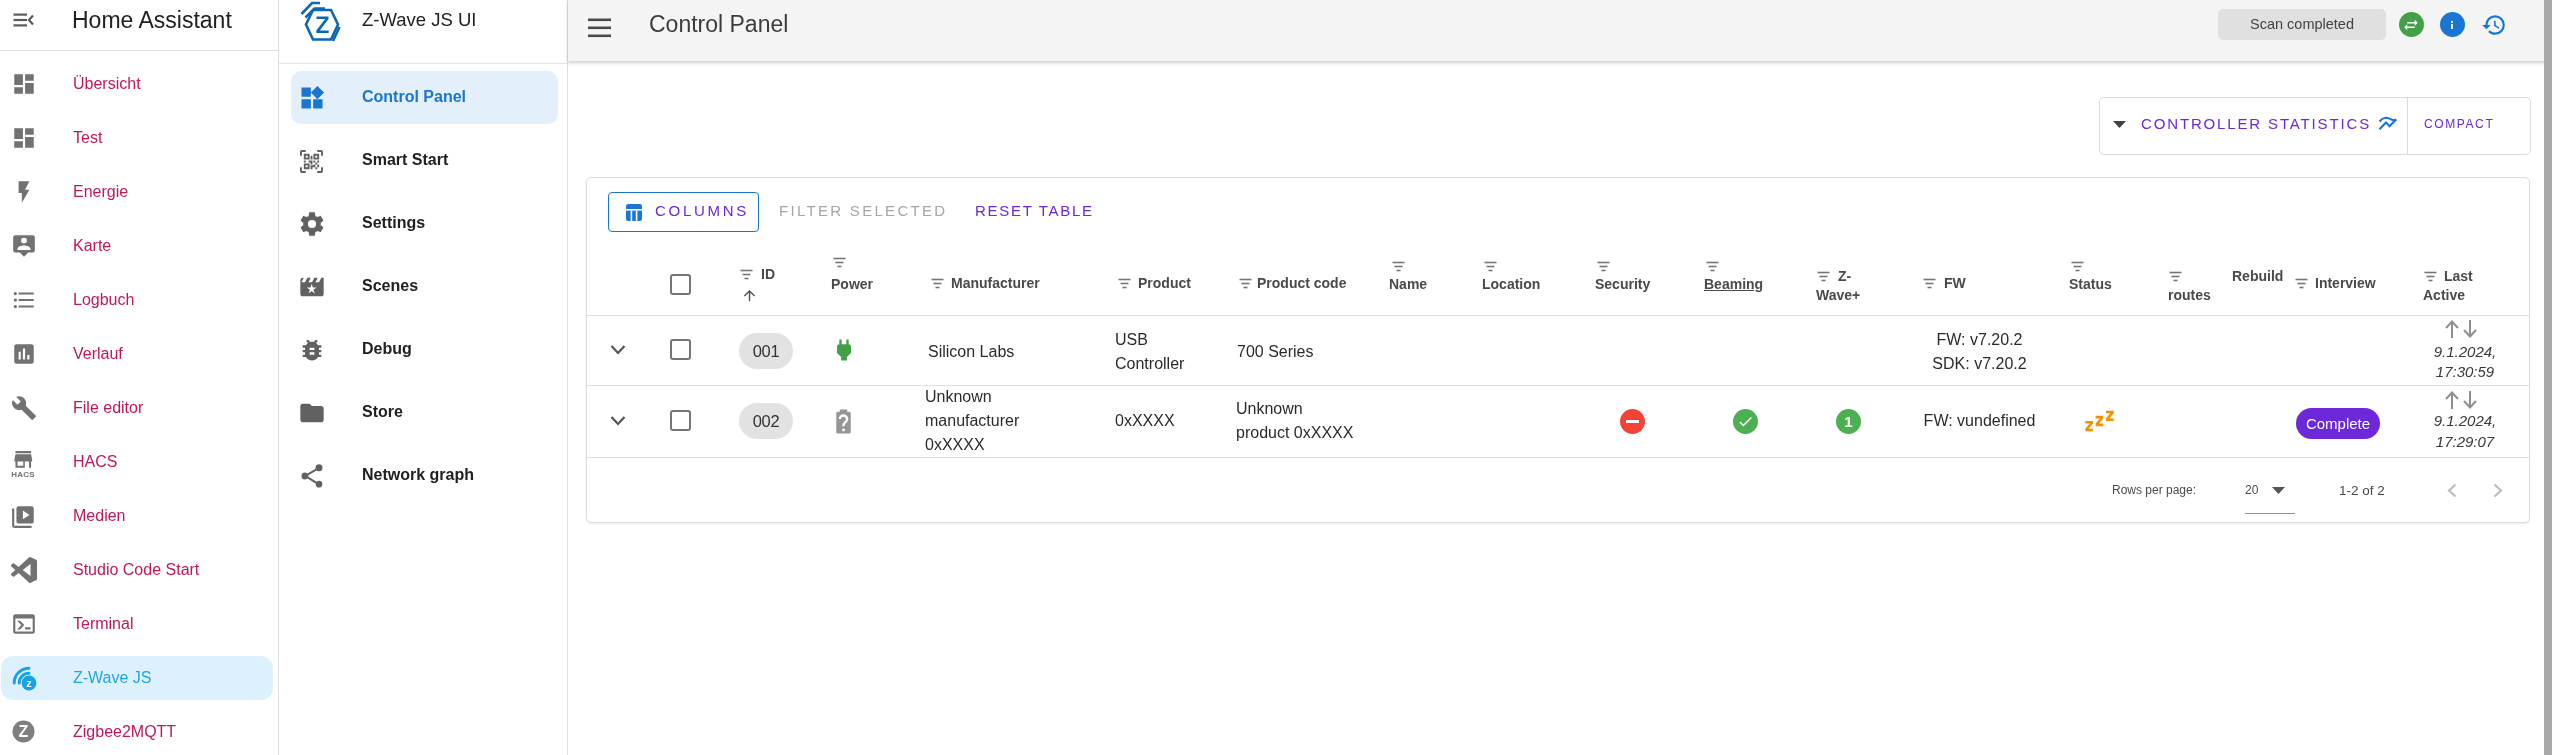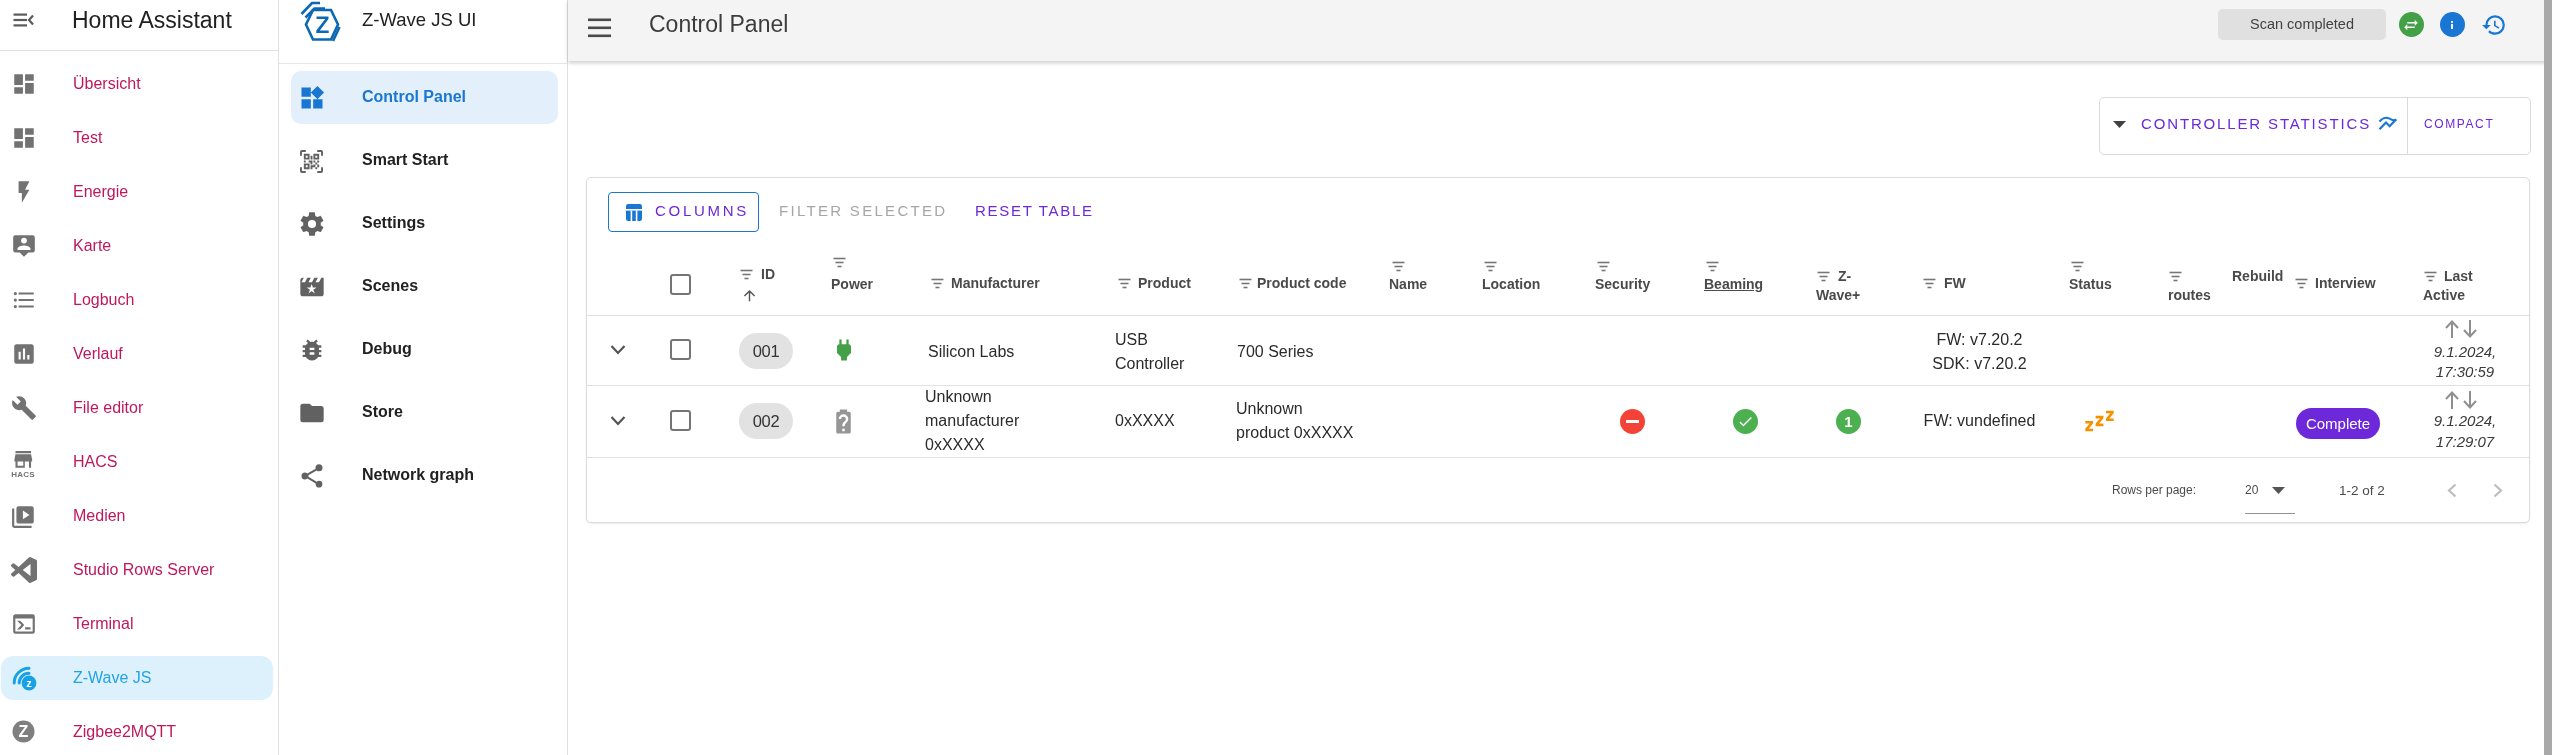--- a/index.html
+++ b/index.html
@@ -56,21 +56,21 @@
 
 <div class="s1item" style="top:73px;">Übersicht</div>
 <div class="s1item" style="top:127px;">Test</div>
 <div class="s1item" style="top:181px;">Energie</div>
 <div class="s1item" style="top:235px;">Karte</div>
 <div class="s1item" style="top:289px;">Logbuch</div>
 <div class="s1item" style="top:343px;">Verlauf</div>
 <div class="s1item" style="top:397px;">File editor</div>
 <div class="s1item" style="top:451px;">HACS</div>
 <div class="s1item" style="top:505px;">Medien</div>
-<div class="s1item" style="top:559px;">Studio Rows Server</div>
+<div class="s1item" style="top:559px;">Studio Code Start</div>
 <div class="s1item" style="top:613px;">Terminal</div>
 <div class="abs" style="left:1px;top:656px;width:272px;height:44px;background:#ddf1fd;border-radius:12px;"></div>
 <div class="s1item" style="top:667px;color:#23a3e2;">Z-Wave JS</div>
 <div class="s1item" style="top:721px;">Zigbee2MQTT</div>
 
 
 <svg class="ic" style="left:11px;top:71px" width="26" height="26" viewBox="0 0 24 24" fill="#727272">
       <path d="M13,3V9H21V3M13,21H21V11H13M3,21H11V15H3M3,13H11V3H3Z"></path>
     </svg>
 <svg class="ic" style="left:11px;top:125px" width="26" height="26" viewBox="0 0 24 24" fill="#727272">

